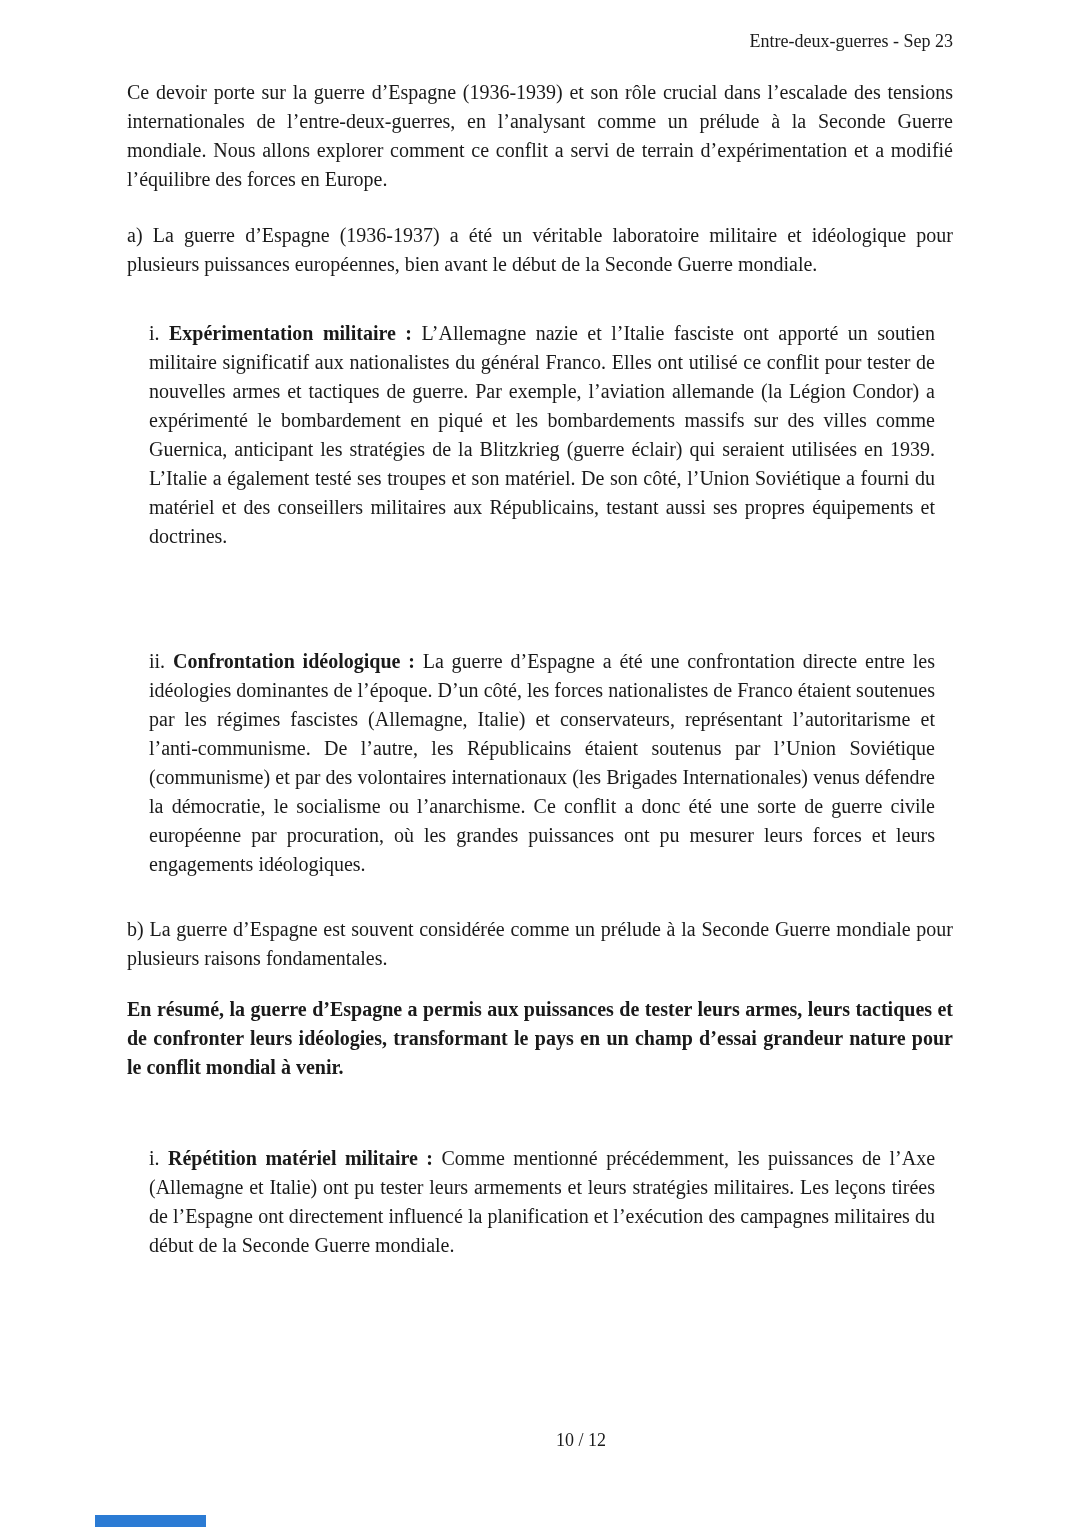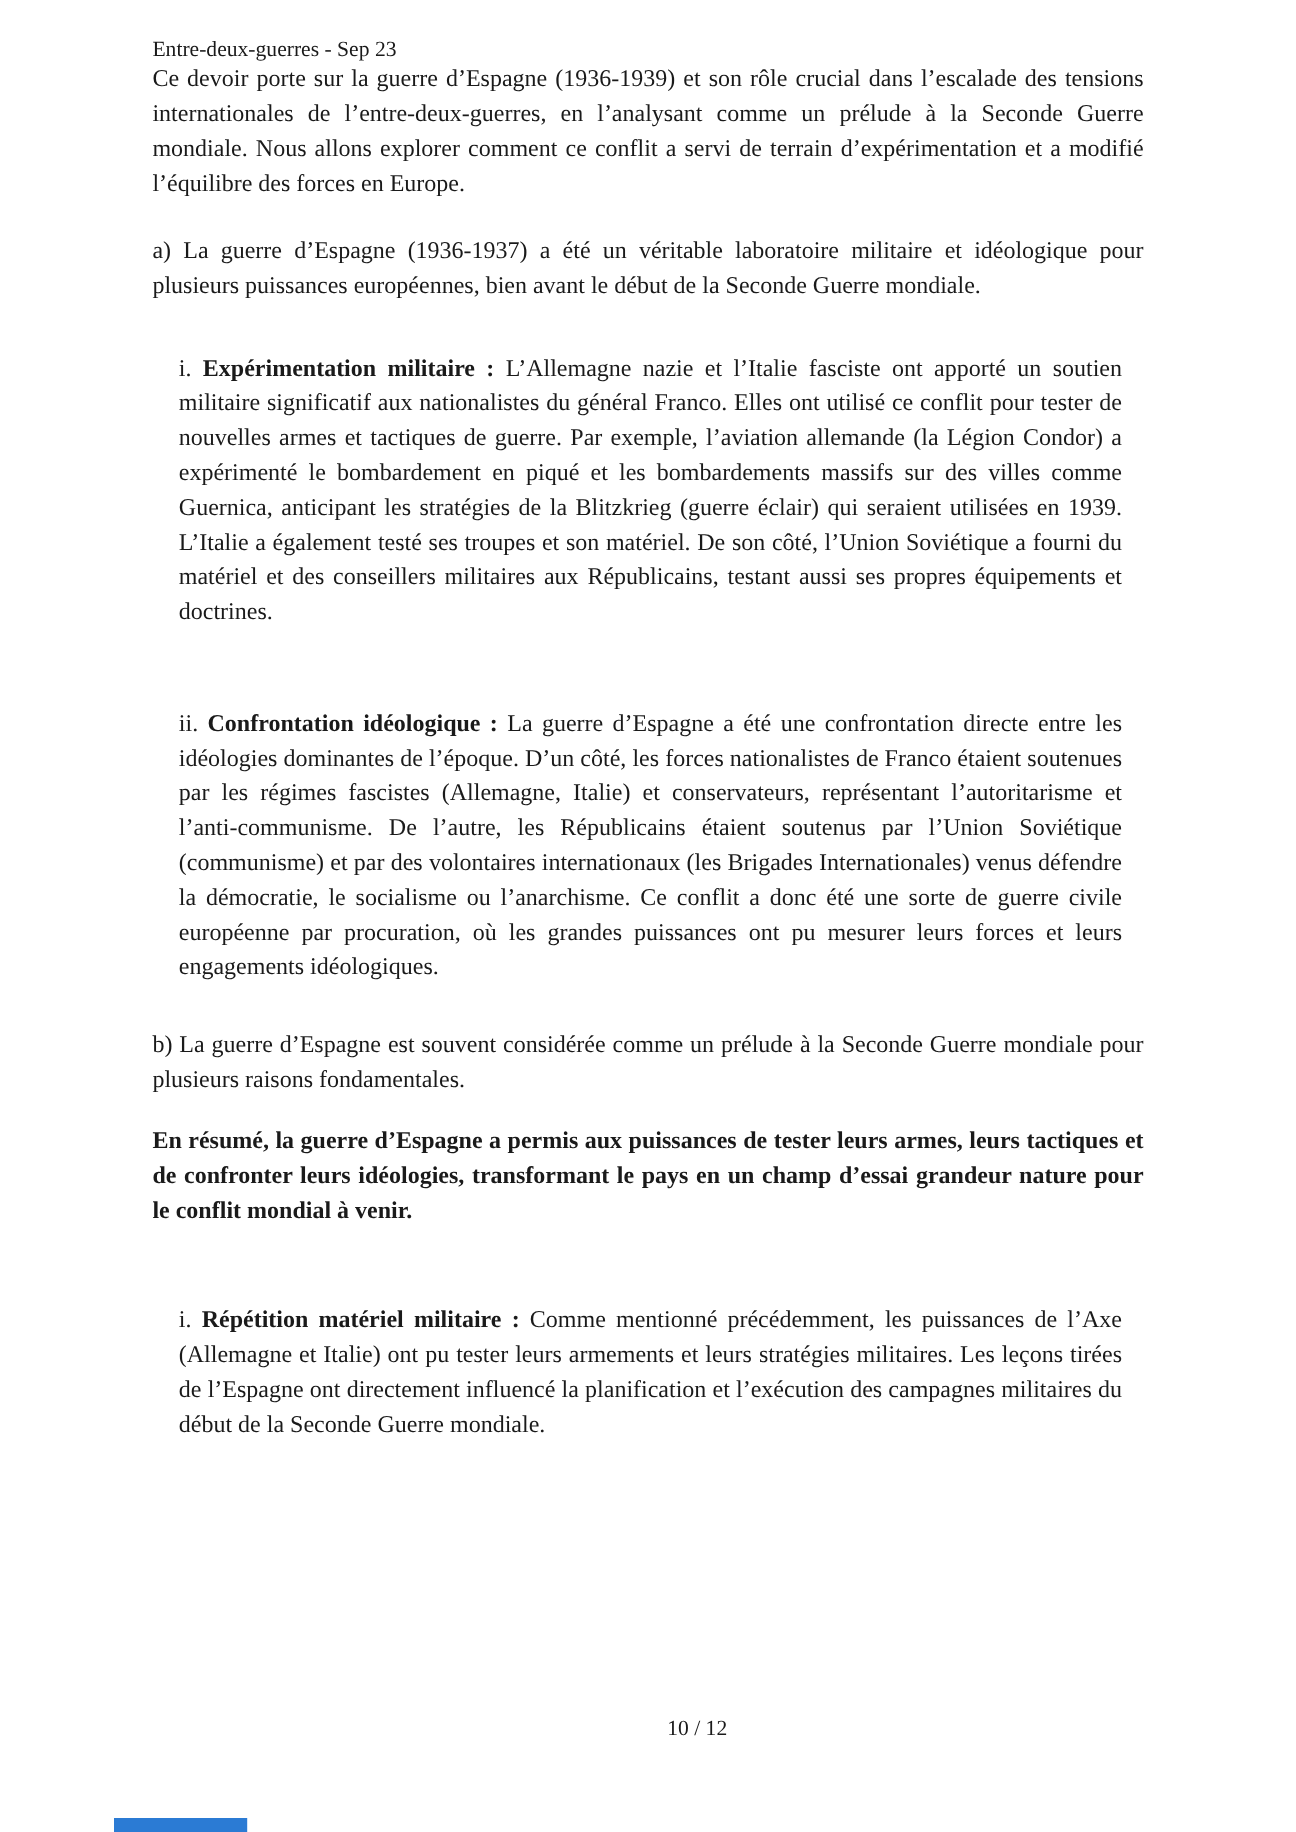--- a/index.html
+++ b/index.html
@@ -9,41 +9,42 @@
     height: 1527px;
     background: #ffffff;
     font-family: "Liberation Serif", serif;
     color: #1a1a1a;
     overflow: hidden;
   }
   .content {
     padding: 30px 127px 0 127px;
   }
   .running-header {
+    text-align: right;
     font-size: 18px;
     line-height: 22px;
   }
   h1.doc-title {
     font-size: 26px;
     line-height: 30px;
     margin: 64px 0 0 0;
     font-weight: bold;
   }
   p.body {
     font-size: 20px;
     line-height: 29px;
     text-align: justify;
     margin: 0;
     hyphens: auto;
     -webkit-hyphens: auto;
   }
-  p.intro   { }
+  p.intro   { margin-top: 26px; }
   p.lead-a  { margin-top: 27px; }
   p.item-a1 { margin-top: 40px; }
-  p.item-a2 { margin-top: 64px; }
+  p.item-a2 { margin-top: 96px; }
   p.summary { margin-top: 22px; font-weight: bold; }
   p.lead-b  { margin-top: 36px; }
   p.item-b1 { margin-top: 62px; }
   p.item {
     margin-left: 22px;
     margin-right: 18px;
   }
   .page-number {
     position: absolute;
     top: 1430px;

